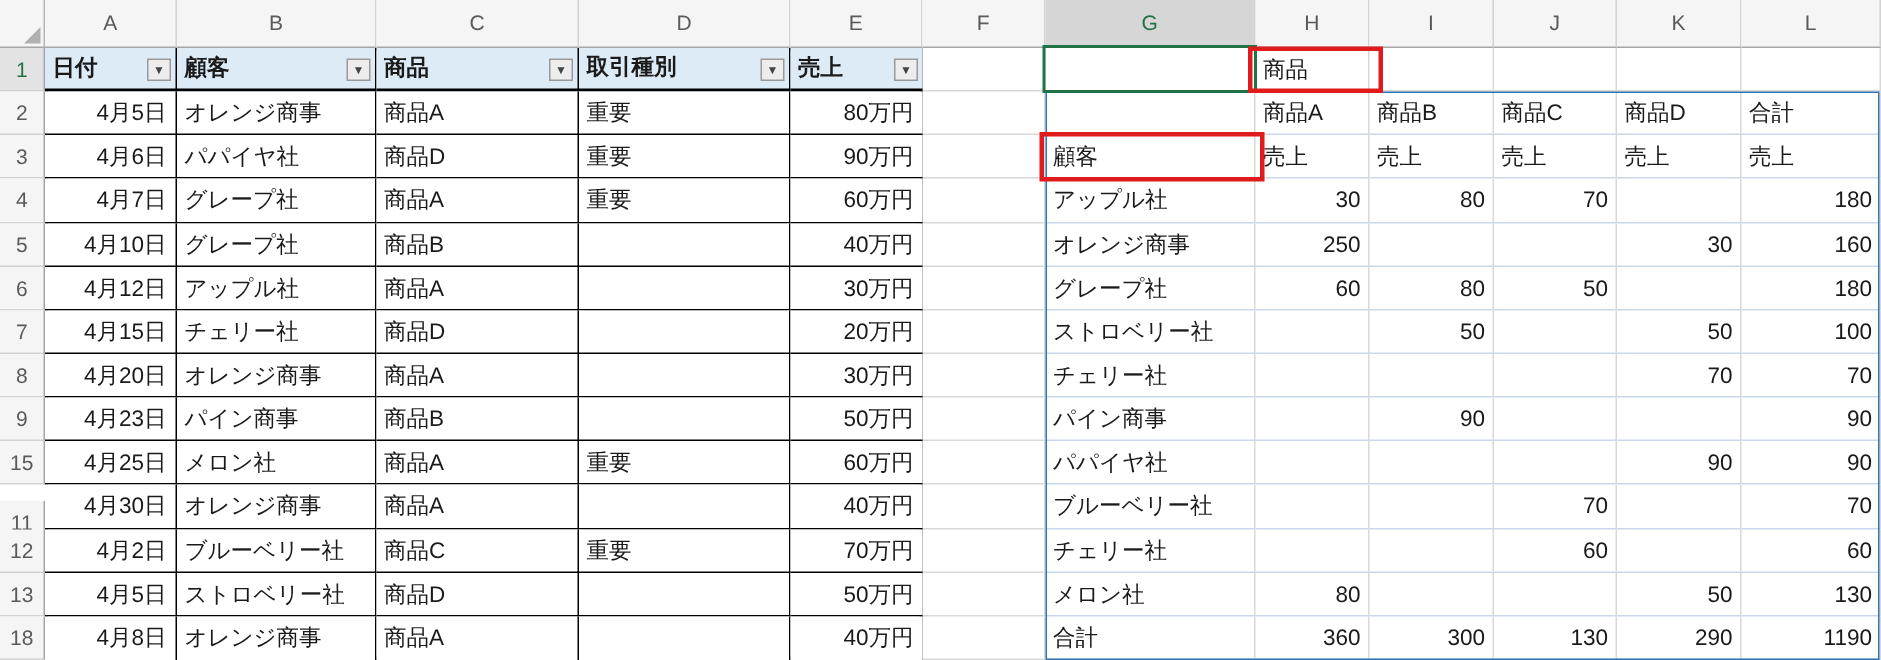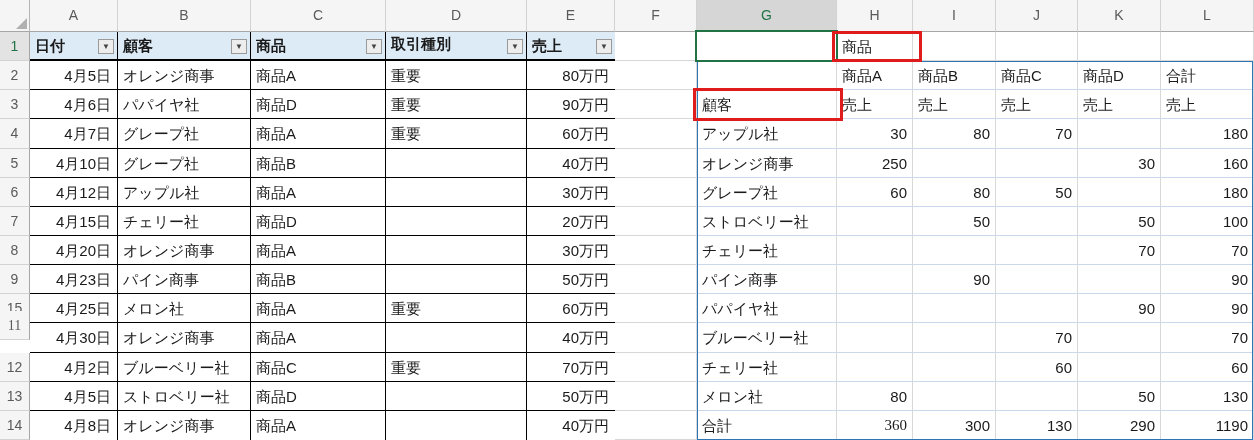--- a/index.html
+++ b/index.html
@@ -57,24 +57,24 @@
       <div class="c rn row-active" style="left: 0px; top: 32px; width: 30px; height: 29.1429px;">1</div>
       <div class="c rn" style="left: 0px; top: 61.1429px; width: 30px; height: 29.1429px;">2</div>
       <div class="c rn" style="left: 0px; top: 90.2857px; width: 30px; height: 29.1429px;">3</div>
       <div class="c rn" style="left: 0px; top: 119.429px; width: 30px; height: 29.1429px;">4</div>
       <div class="c rn" style="left: 0px; top: 148.571px; width: 30px; height: 29.1429px;">5</div>
       <div class="c rn" style="left: 0px; top: 177.714px; width: 30px; height: 29.1429px;">6</div>
       <div class="c rn" style="left: 0px; top: 206.857px; width: 30px; height: 29.1429px;">7</div>
       <div class="c rn" style="left: 0px; top: 236px; width: 30px; height: 29.1429px;">8</div>
       <div class="c rn" style="left: 0px; top: 265.143px; width: 30px; height: 29.1429px;">9</div>
       <div class="c rn" style="left: 0px; top: 294.286px; width: 30px; height: 29.1429px;">15</div>
-      <div class="c rn" style="left: 0px; top: 311px; width: 30px; height: 29.1429px; font-family: Liberation Serif, serif;">11</div>
+      <div class="c rn" style="left: 0px; top: 334px; width: 30px; height: 29.1429px;">11</div>
       <div class="c rn" style="left: 0px; top: 352.571px; width: 30px; height: 29.1429px;">12</div>
       <div class="c rn" style="left: 0px; top: 381.714px; width: 30px; height: 29.1429px;">13</div>
-      <div class="c rn" style="left: 0px; top: 410.857px; width: 30px; height: 29.1429px;">14</div>
+      <div class="c rn" style="left: 0px; top: 410.857px; width: 30px; height: 29.1429px;">18</div>
     </div>
   <div id="gridbase">
       <div class="c gc" style="left: 615px; top: 32px; width: 82px; height: 29.1429px;"></div>
       <div class="c gc" style="left: 615px; top: 61.1429px; width: 82px; height: 29.1429px;"></div>
       <div class="c gc" style="left: 615px; top: 90.2857px; width: 82px; height: 29.1429px;"></div>
       <div class="c gc" style="left: 615px; top: 119.429px; width: 82px; height: 29.1429px;"></div>
       <div class="c gc" style="left: 615px; top: 148.571px; width: 82px; height: 29.1429px;"></div>
       <div class="c gc" style="left: 615px; top: 177.714px; width: 82px; height: 29.1429px;"></div>
       <div class="c gc" style="left: 615px; top: 206.857px; width: 82px; height: 29.1429px;"></div>
       <div class="c gc" style="left: 615px; top: 236px; width: 82px; height: 29.1429px;"></div>
@@ -334,21 +334,21 @@
       <div class="c num" style="left: 996px; top: 352.571px; width: 82px; height: 29.1429px;">60</div>
       <div class="c num" style="left: 1078px; top: 352.571px; width: 83px; height: 29.1429px;"></div>
       <div class="c num" style="left: 1161px; top: 352.571px; width: 93px; height: 29.1429px;">60</div>
       <div class="c lab" style="left: 697px; top: 381.714px; width: 140px; height: 29.1429px;">メロン社</div>
       <div class="c num" style="left: 837px; top: 381.714px; width: 76px; height: 29.1429px;">80</div>
       <div class="c num" style="left: 913px; top: 381.714px; width: 83px; height: 29.1429px;"></div>
       <div class="c num" style="left: 996px; top: 381.714px; width: 82px; height: 29.1429px;"></div>
       <div class="c num" style="left: 1078px; top: 381.714px; width: 83px; height: 29.1429px;">50</div>
       <div class="c num" style="left: 1161px; top: 381.714px; width: 93px; height: 29.1429px;">130</div>
       <div class="c lab" style="left: 697px; top: 410.857px; width: 140px; height: 29.1429px;">合計</div>
-      <div class="c num" style="left: 837px; top: 410.857px; width: 76px; height: 29.1429px; font-family: Liberation Serif, serif;">360</div>
+      <div class="c num" style="left: 837px; top: 410.857px; width: 76px; height: 29.1429px;">360</div>
       <div class="c num" style="left: 913px; top: 410.857px; width: 83px; height: 29.1429px;">300</div>
       <div class="c num" style="left: 996px; top: 410.857px; width: 82px; height: 29.1429px;">130</div>
       <div class="c num" style="left: 1078px; top: 410.857px; width: 83px; height: 29.1429px;">290</div>
       <div class="c num" style="left: 1161px; top: 410.857px; width: 93px; height: 29.1429px;">1190</div>
     </div>
   <div id="overlays">
       <div class="pvwrap" style="left: 697px; top: 61.1429px; width: 556px; height: 378.857px;"></div>
       <div class="selcell" style="left: 695px; top: 30px; width: 143px; height: 32.1429px;"></div>
       <div class="redbox" style="left: 832px; top: 31px; width: 90px; height: 31px;"></div>
       <div class="redbox" style="left: 693px; top: 88px; width: 150px; height: 33px;"></div>

